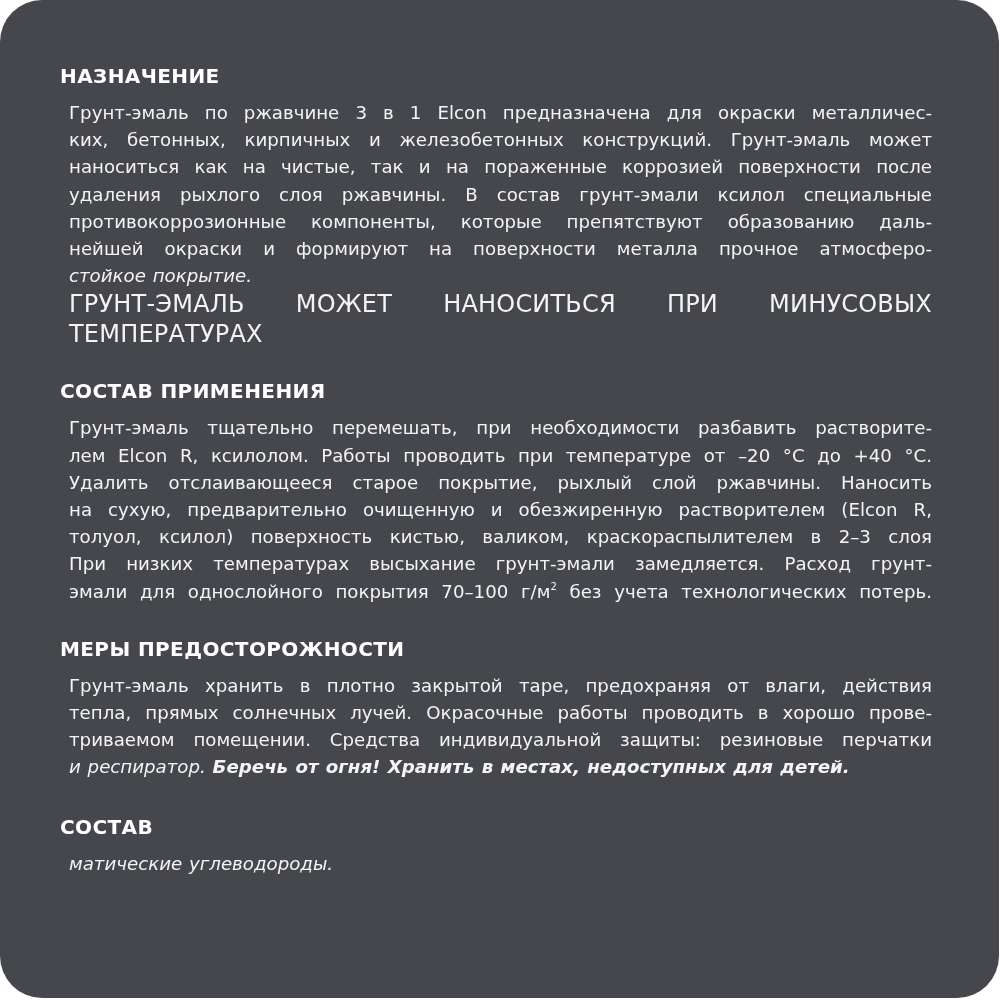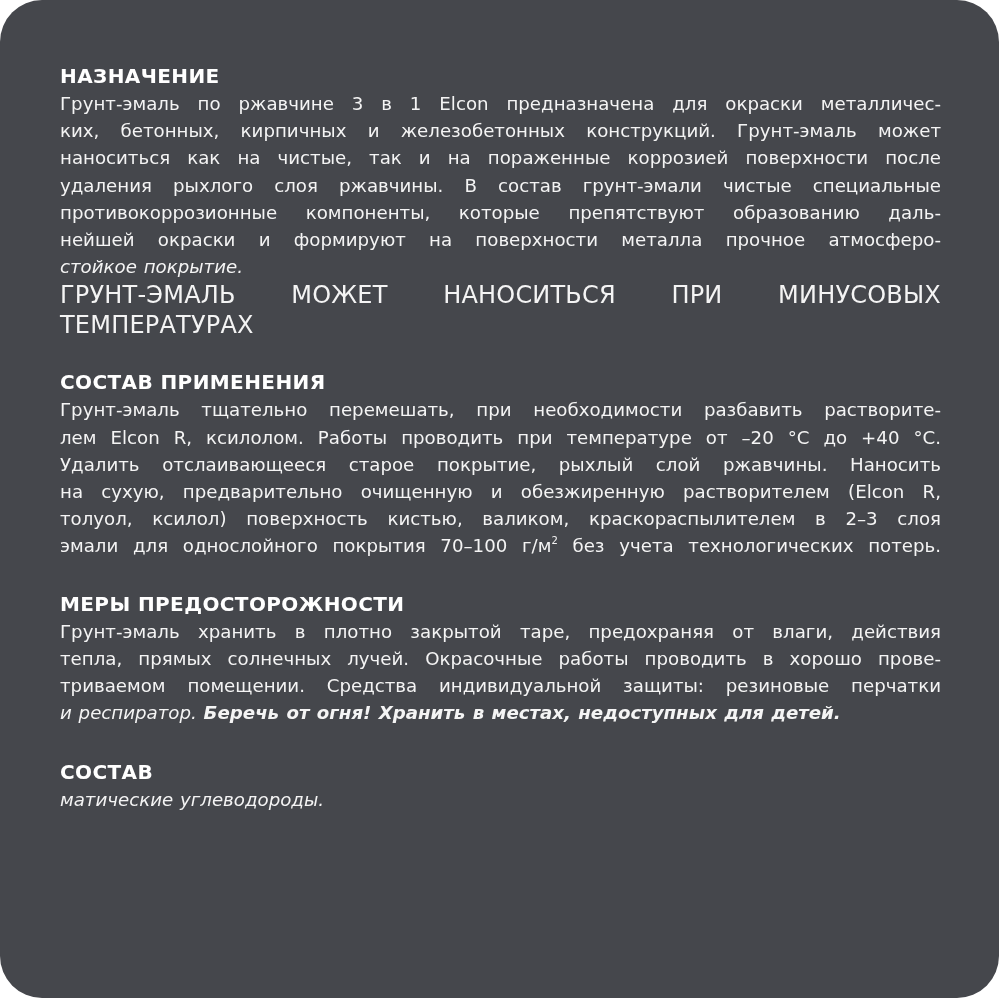--- a/index.html
+++ b/index.html
@@ -35,21 +35,21 @@
     line-height: 28px;
     letter-spacing: 0.4px;
     margin: 0;
     color: #ffffff;
   }
   .para {
     font-size: 18.2px;
     line-height: 27.2px;
     text-align: justify;
     text-align-last: left;
-    margin: 0;
+    margin: 9px;
     letter-spacing: 0px;
     word-spacing: 1px;
   }
   .line {
     display: block;
     text-align: justify;
     text-align-last: justify;
     white-space: nowrap;
   }
   .line.last {
@@ -79,36 +79,37 @@
 <body>
 
 <div class="card">
 
   <div class="section s1">
     <h2 class="heading">НАЗНАЧЕНИЕ</h2>
     <div class="para">
       <span class="line">Грунт-эмаль по ржавчине 3 в 1 Elcon предназначена для окраски металличес-</span>
       <span class="line">ких, бетонных, кирпичных и железобетонных конструкций. Грунт-эмаль может</span>
       <span class="line">наноситься как на чистые, так и на пораженные коррозией поверхности после</span>
-      <span class="line">удаления рыхлого слоя ржавчины. В состав грунт-эмали чистые специальные</span>
+      <span class="line">удаления рыхлого слоя ржавчины. В состав грунт-эмали ксилол специальные</span>
       <span class="line">противокоррозионные компоненты, которые препятствуют образованию даль-</span>
       <span class="line">нейшей окраски и формируют на поверхности металла прочное атмосферо-</span>
       <span class="line last">стойкое покрытие.</span>
       <span class="caps">ГРУНТ-ЭМАЛЬ МОЖЕТ НАНОСИТЬСЯ ПРИ МИНУСОВЫХ ТЕМПЕРАТУРАХ</span>
     </div>
   </div>
 
   <div class="section s2">
     <h2 class="heading">СОСТАВ ПРИМЕНЕНИЯ</h2>
     <div class="para">
       <span class="line">Грунт-эмаль тщательно перемешать, при необходимости разбавить растворите-</span>
       <span class="line">лем Elcon R, ксилолом. Работы проводить при температуре от –20 °С до +40 °С.</span>
       <span class="line">Удалить отслаивающееся старое покрытие, рыхлый слой ржавчины. Наносить</span>
       <span class="line">на сухую, предварительно очищенную и обезжиренную растворителем (Elcon R,</span>
       <span class="line">толуол, ксилол) поверхность кистью, валиком, краскораспылителем в 2–3 слоя</span>
+      <span class="line">При низких температурах высыхание грунт-эмали замедляется. Расход грунт-</span>
       <span class="line"><span>эмали для однослойного покрытия 70–100 г/м</span><sup>2</sup><span> без учета технологических потерь.</span></span>
     </div>
   </div>
 
   <div class="section s3">
     <h2 class="heading">МЕРЫ ПРЕДОСТОРОЖНОСТИ</h2>
     <div class="para">
       <span class="line">Грунт-эмаль хранить в плотно закрытой таре, предохраняя от влаги, действия</span>
       <span class="line">тепла, прямых солнечных лучей. Окрасочные работы проводить в хорошо прове-</span>
       <span class="line">триваемом помещении. Средства индивидуальной защиты: резиновые перчатки</span>

